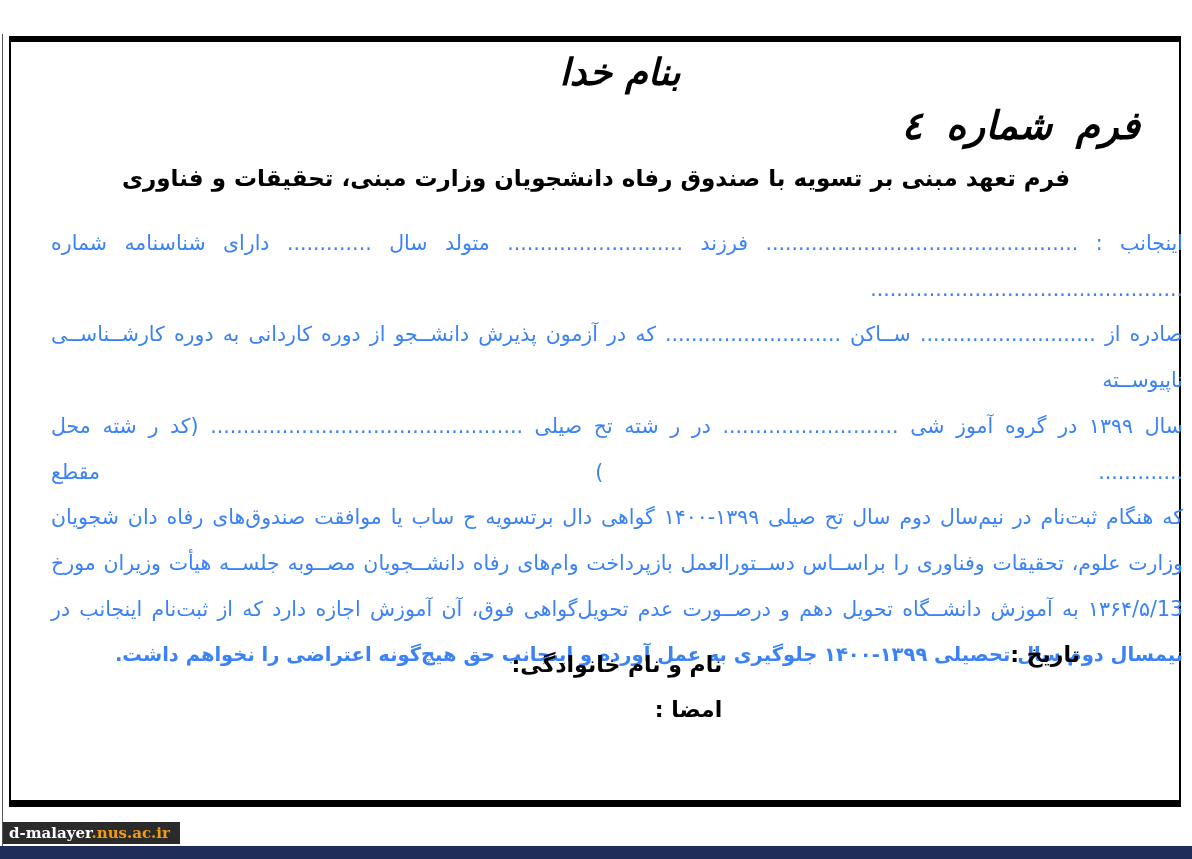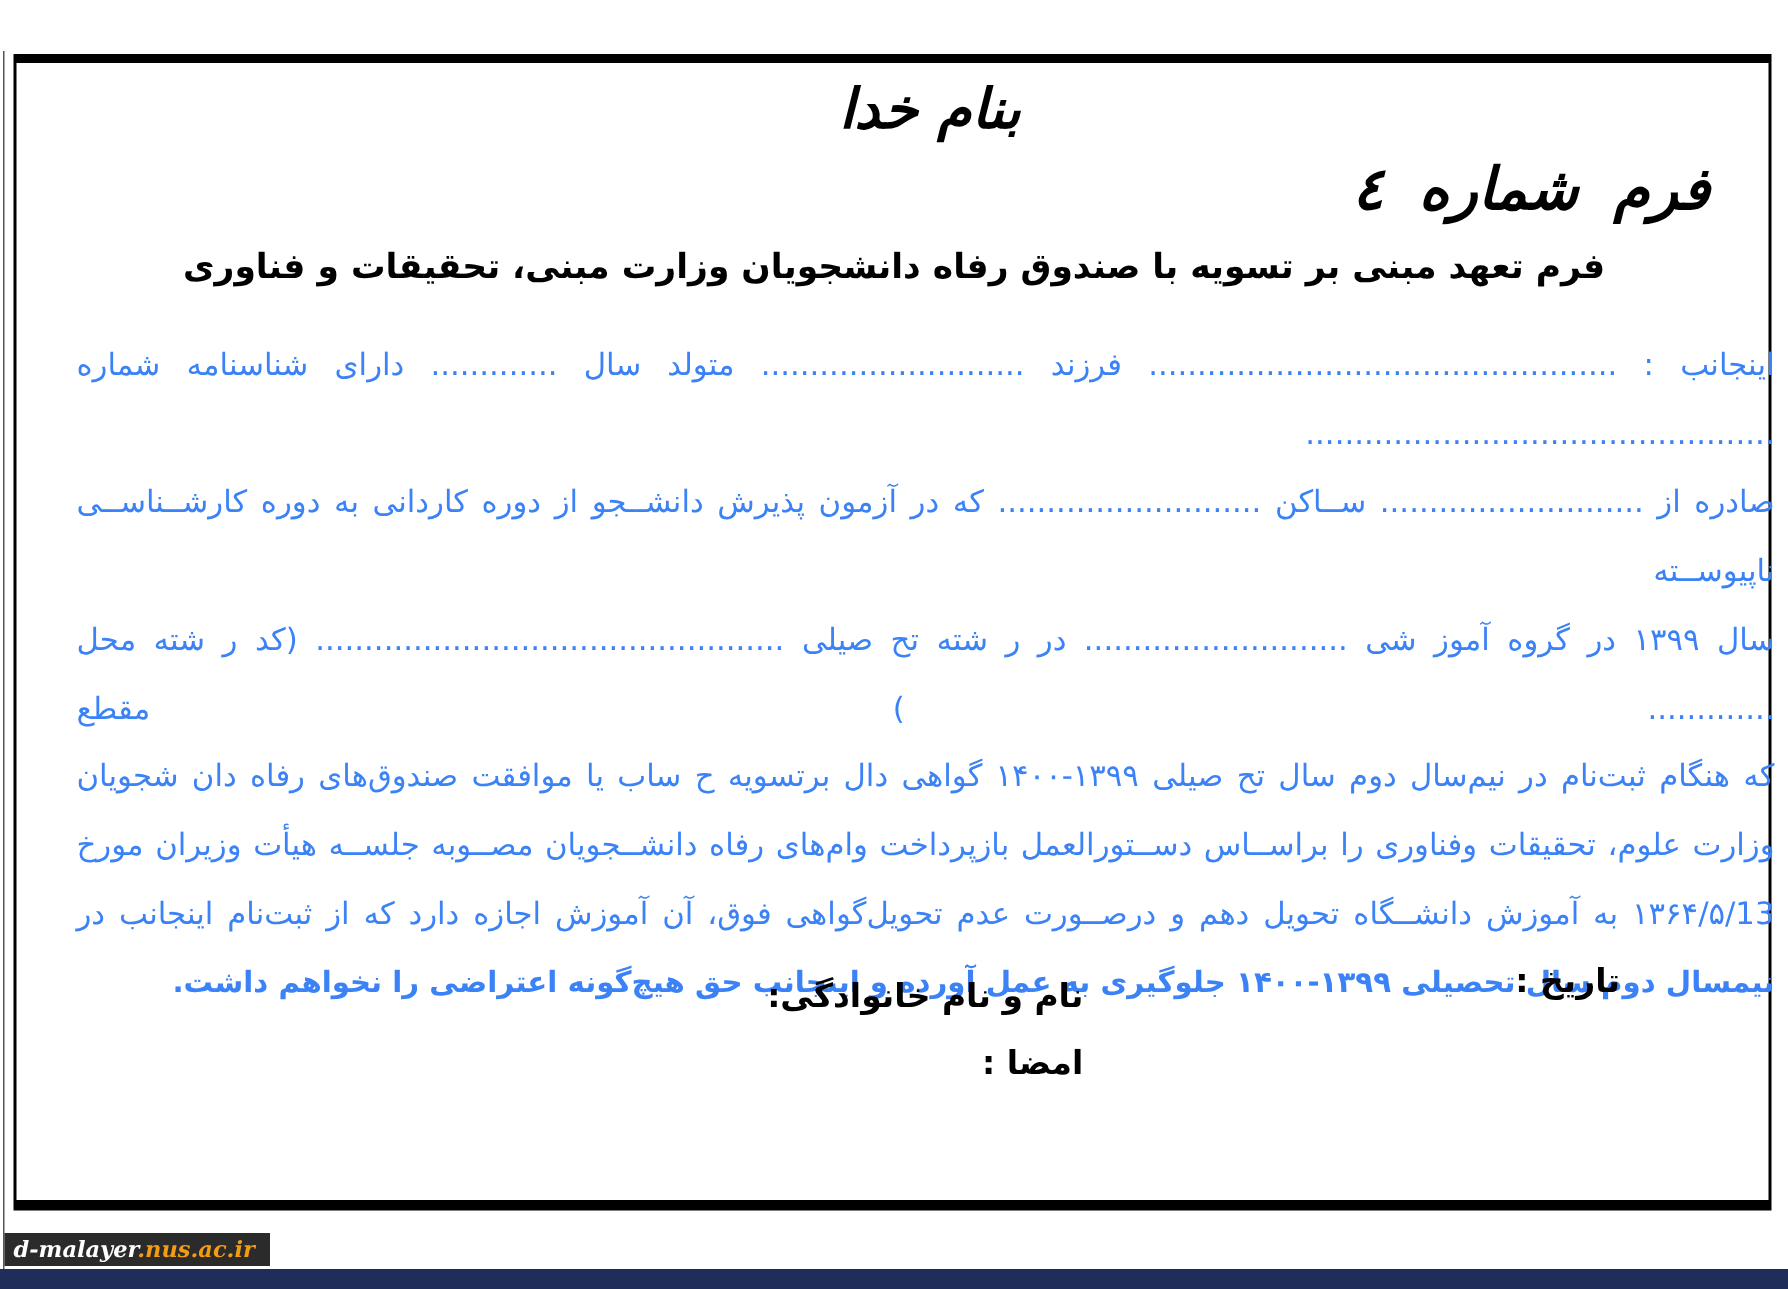--- a/index.html
+++ b/index.html
@@ -44,21 +44,21 @@
     position:absolute;top:642px;right:30px;left:30px;
     direction:rtl;display:flex;align-items:flex-start;
     font-weight:bold;font-size:22px;
   }
   .sig-date{margin-right:82px;white-space:nowrap;}
   .sig-name-block{margin-right:288px;text-align:right;line-height:45px;}
   .watermark{
     position:absolute;left:3px;top:822px;height:22px;line-height:22px;
     background:#2b2b2b;padding:0 10px 0 6px;
     font-family:"DejaVu Serif","Liberation Serif",serif;
-    font-style:italic;font-weight:bold;font-size:15px;white-space:nowrap;
+    font-weight:bold;font-size:15px;white-space:nowrap;
   }
   .watermark .wm-name{color:#ffffff;}
   .watermark .wm-domain{color:#f39c12;}
   .bottom-bar{
     position:absolute;left:0;bottom:0;width:100%;height:13px;background:#1f2d5a;
   }
 </style>
 </head>
 <body>
 

